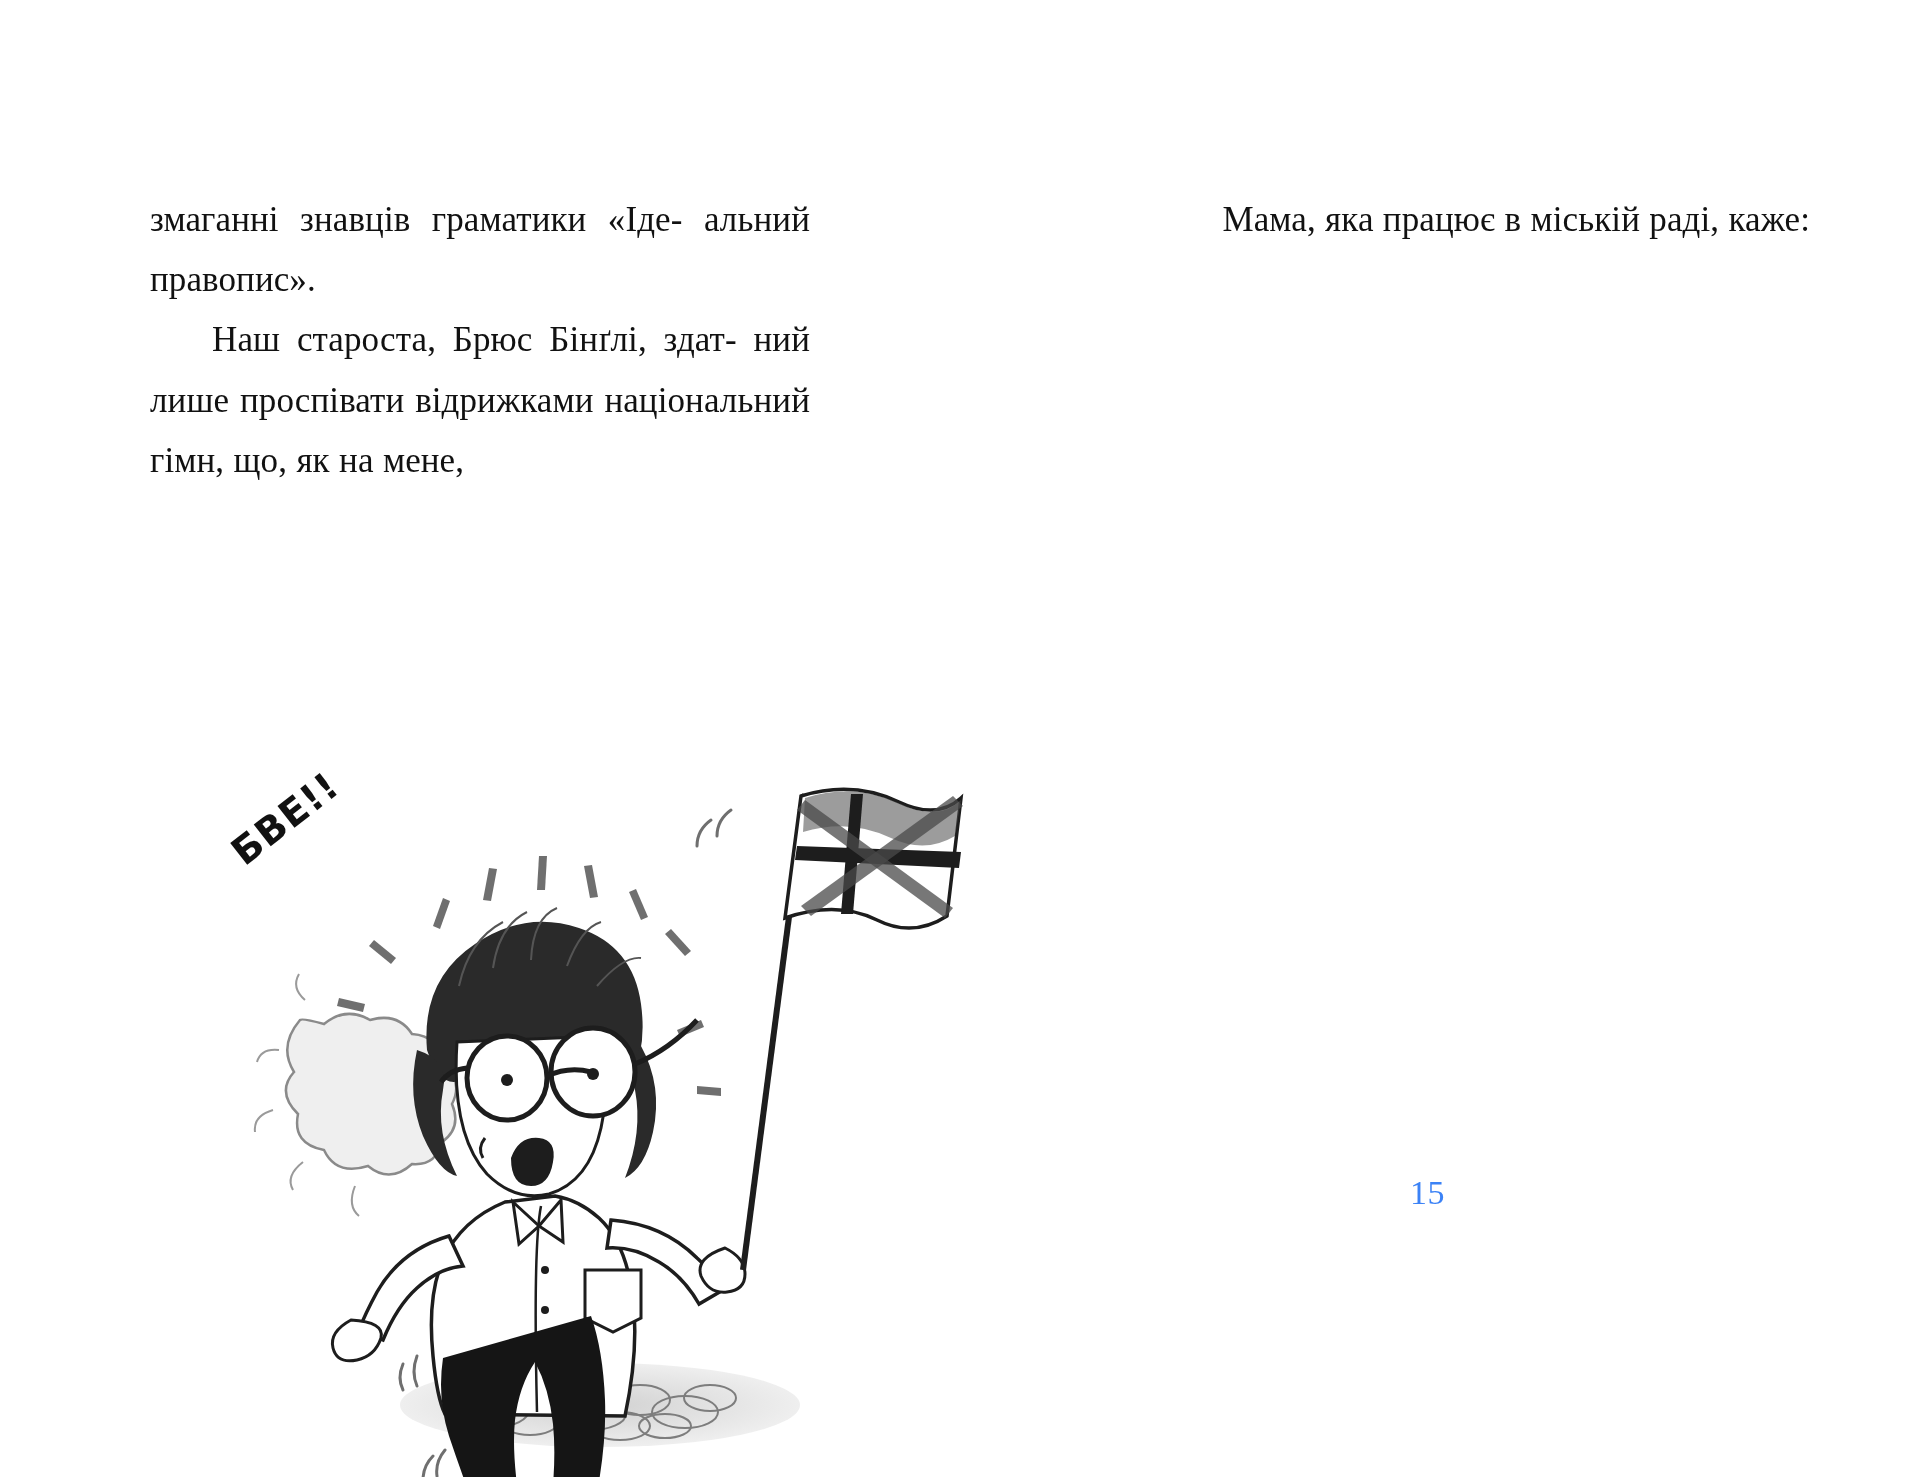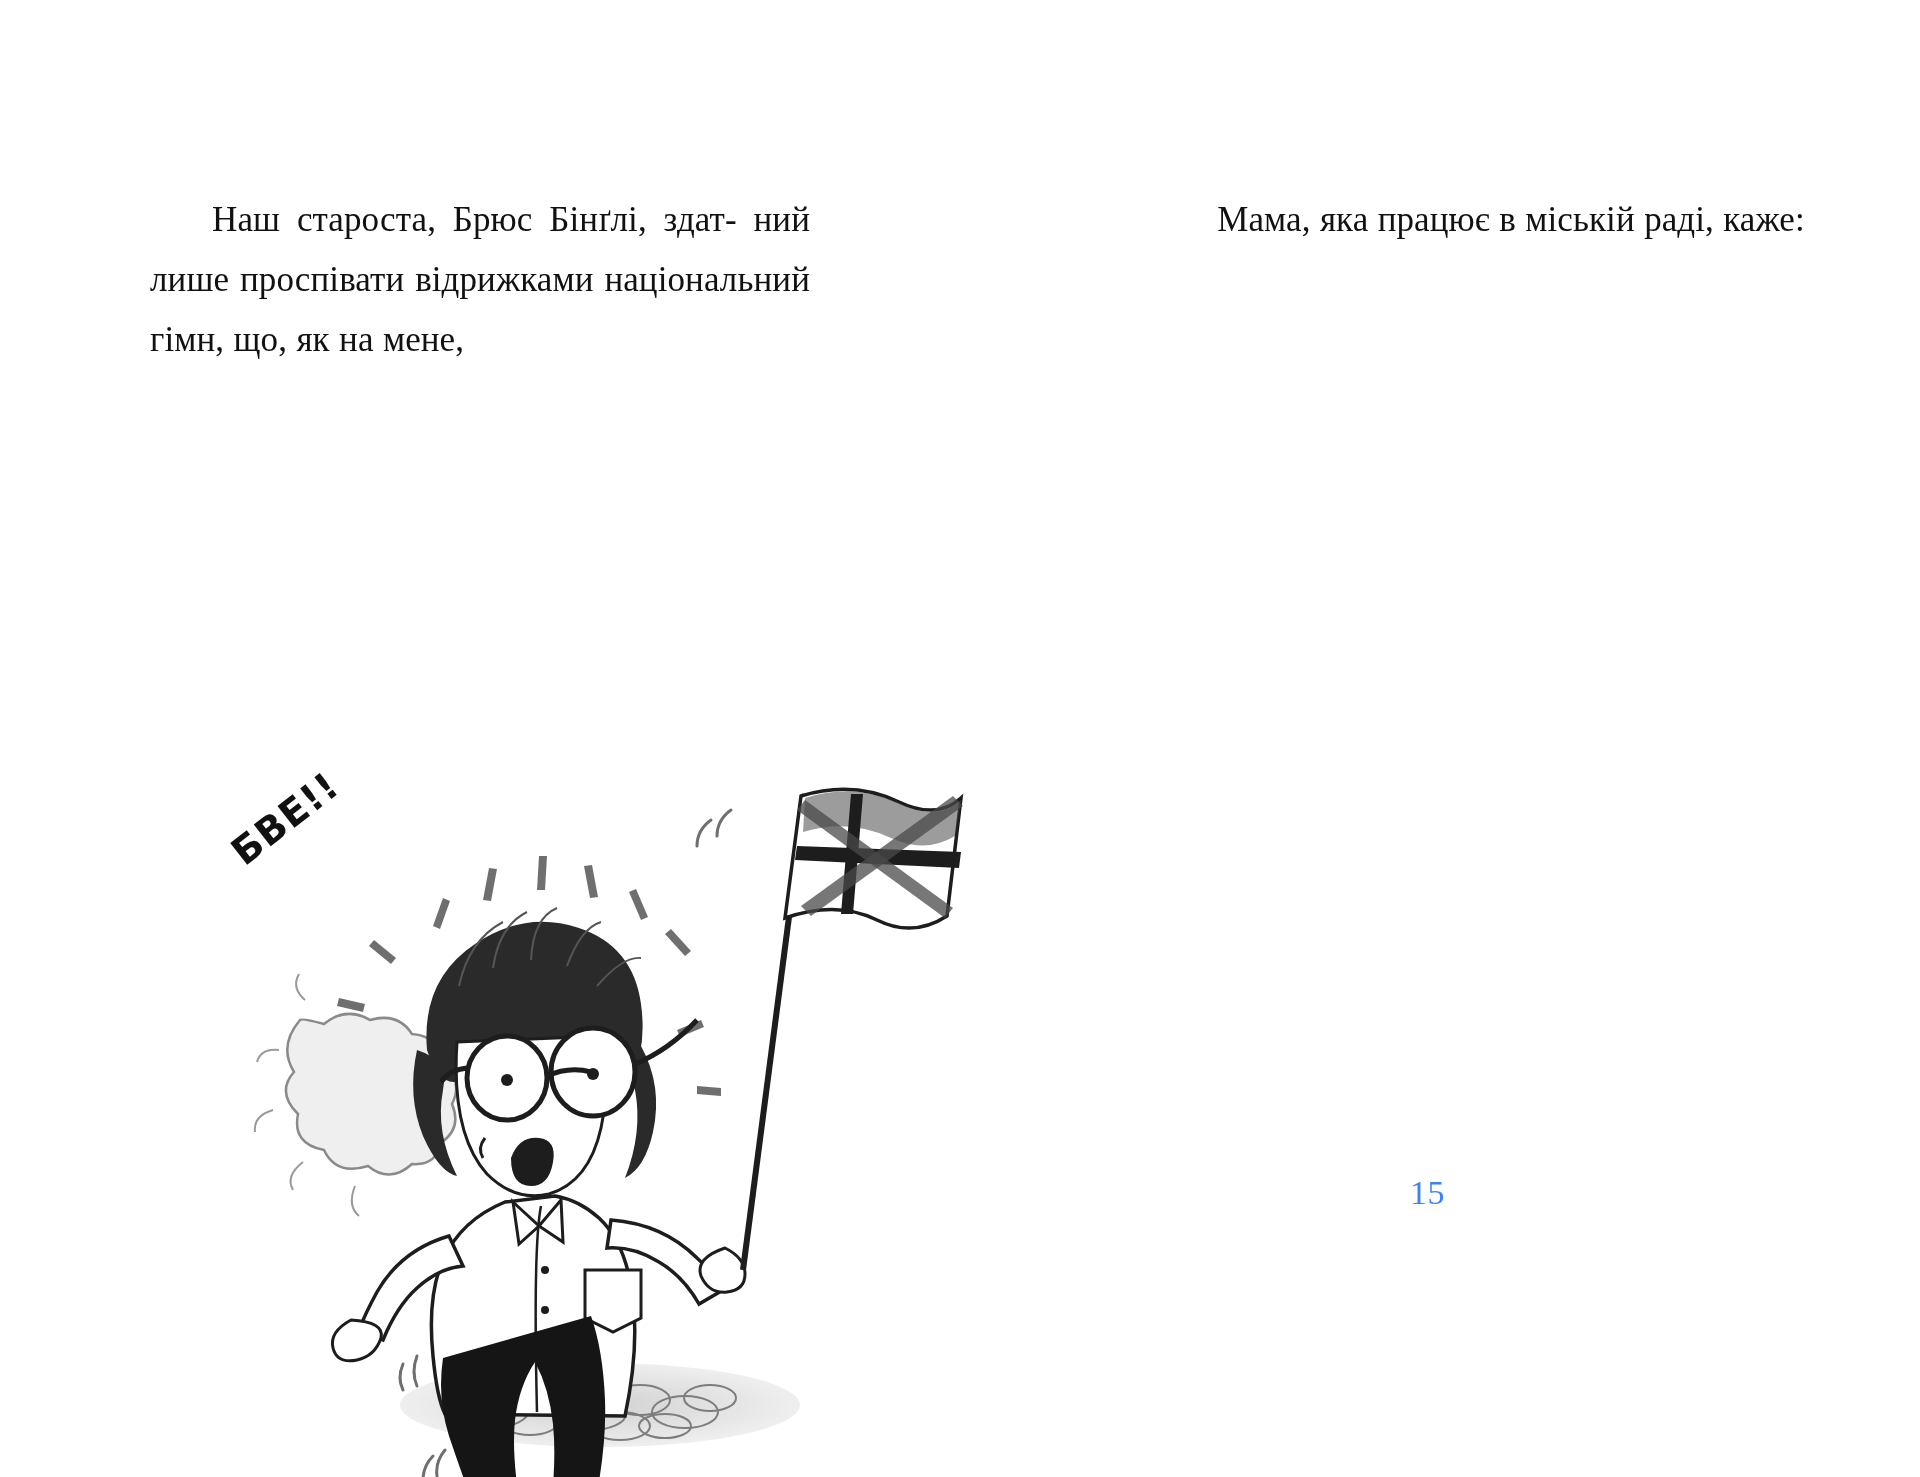--- a/index.html
+++ b/index.html
@@ -42,21 +42,21 @@
     font-size: 35px;
     line-height: 1.72;
     text-align: justify;
     text-justify: inter-word;
     letter-spacing: 0.1px;
     word-spacing: 0.5px;
     hyphens: manual;
   }
   p.para.indent { text-indent: 62px; }
   .col-right p.para { text-align: justify; }
-  .col-right p.para.tail { text-align: center; }
+  .col-right p.para.tail { text-align: right; }
 
   
   .shout {
     font-family: "DejaVu Sans Condensed", "Liberation Sans Narrow", "Liberation Sans", sans-serif;
     font-weight: 700;
     font-stretch: condensed;
     font-size: 0.98em;
     letter-spacing: -0.4px;
     transform: scaleX(0.86);
     display: inline-block;
@@ -101,20 +101,24 @@
 </style>
 </head>
 <body>
 
 <div class="page">
 
   <div class="spread">
 
     <div class="col col-left">
 
+      <p class="para">
+        <span>змаганні знавців граматики «Іде-</span>
+        <span>альний правопис».</span>
+      </p>
 
       <p class="para indent">
         <span>Наш староста, Брюс Бінґлі, здат-</span>
         <span>ний лише проспівати відрижками</span>
         <span>національний гімн, що, як на мене,</span>
       </p>
 
       <div class="illo">
         <svg viewBox="0 0 720 760" xmlns="http://www.w3.org/2000/svg">
           <defs>

